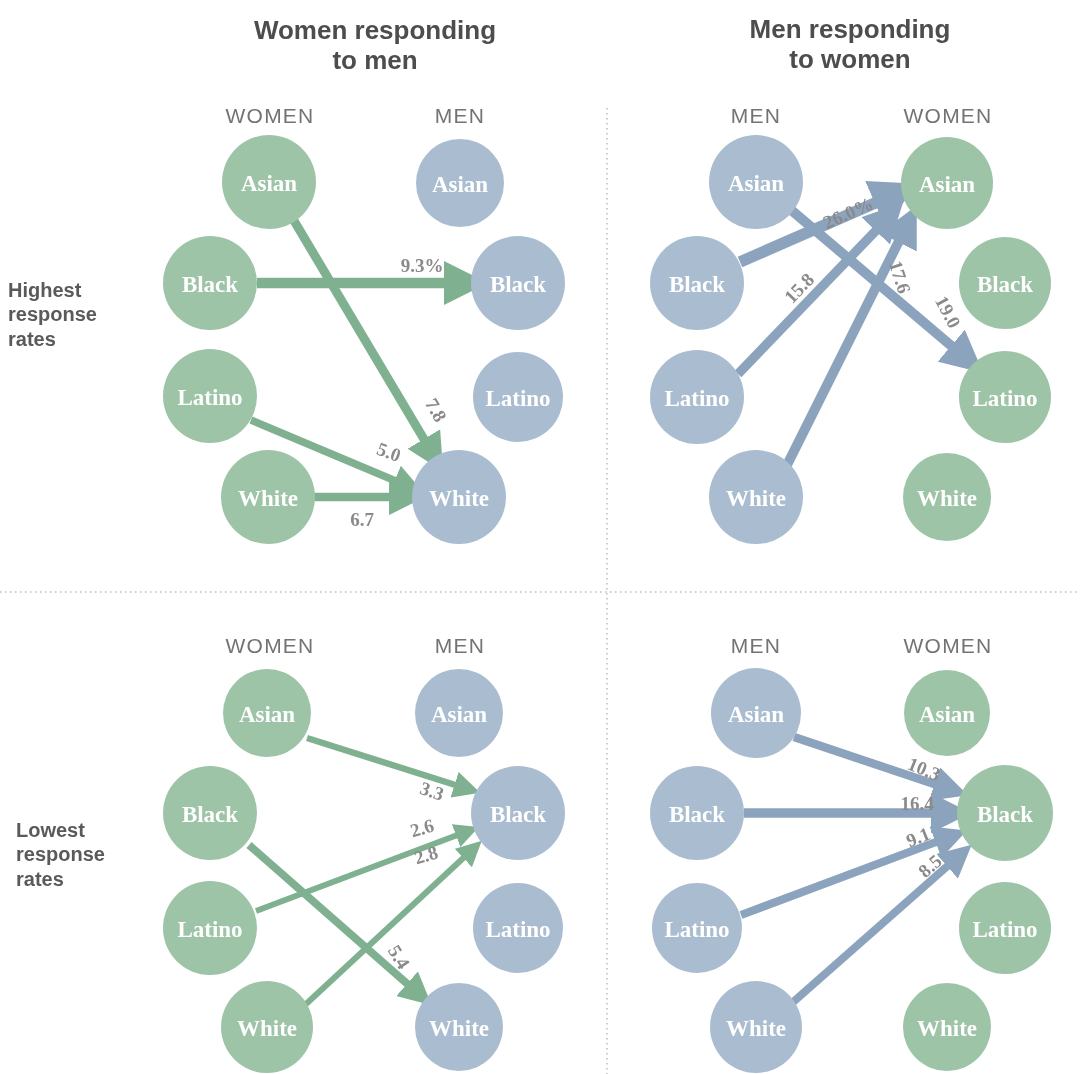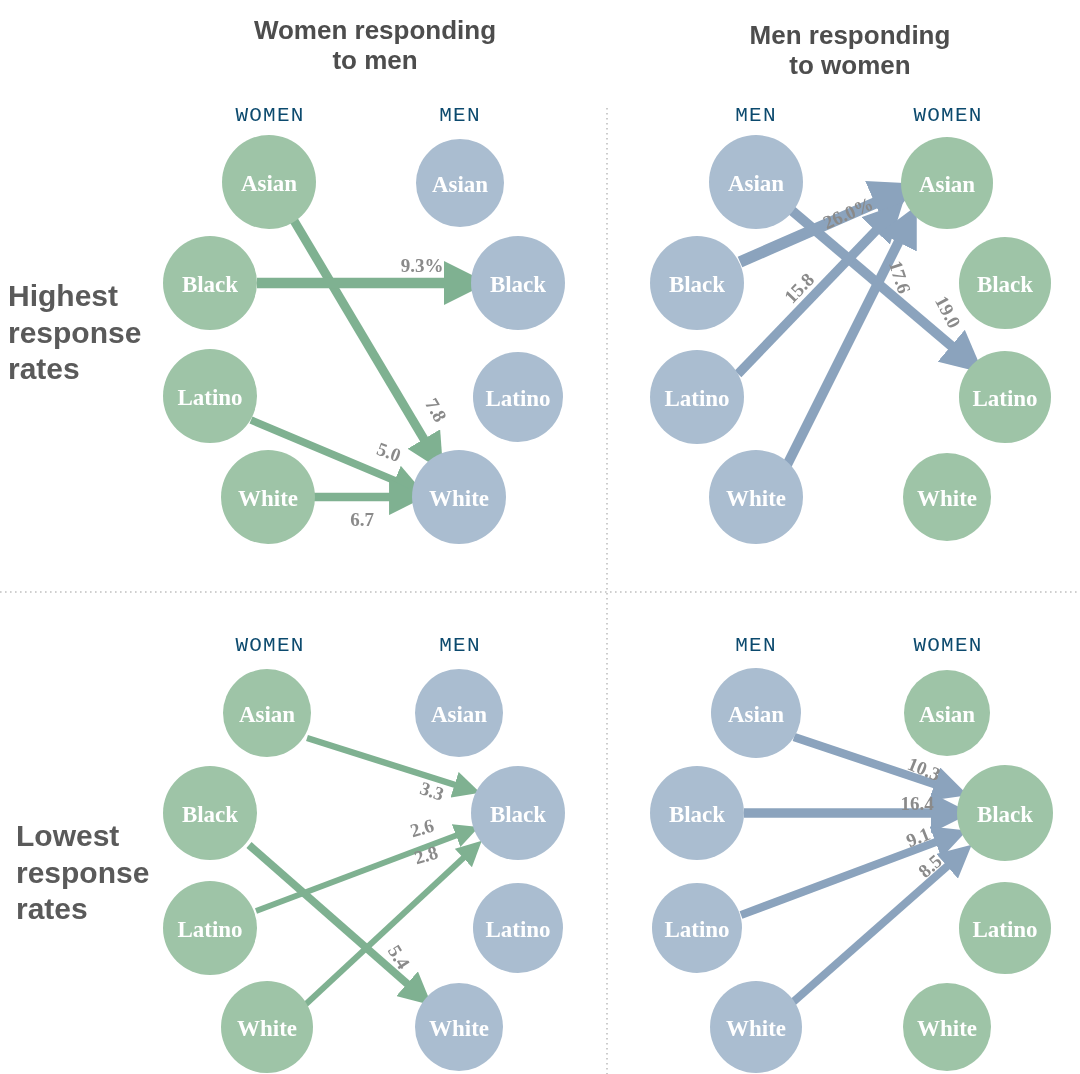--- a/index.html
+++ b/index.html
@@ -3,45 +3,45 @@
 <meta charset="utf-8">
 <style>
   html,body{margin:0;padding:0;background:#ffffff;}
   body{width:1080px;height:1074px;position:relative;overflow:hidden;
        font-family:"Liberation Sans",sans-serif;color:#4a4a4a;}
   .canvas{position:absolute;inset:0;}
   svg.layer{position:absolute;left:0;top:0;width:1080px;height:1074px;}
 
   .col-head{
     position:absolute;text-align:center;
-    font-family:Liberation Mono, monospace;
-    font-size:21px;letter-spacing:1.2px;color:#0c4a6e;
+    font-family:Liberation Sans, sans-serif;
+    font-size:21px;letter-spacing:1.2px;color:#737373;
     white-space:nowrap;
   }
   .panel-title{
     position:absolute;text-align:center;
     font-family:"Liberation Sans",sans-serif;
     font-weight:bold;font-size:26px;line-height:1.16;color:#4d4d4d;
     white-space:pre-line;
   }
   .row-label{
     position:absolute;
     font-family:"Liberation Sans",sans-serif;
-    font-weight:bold;font-size:30px;line-height:1.22;color:#5a5a5a;
+    font-weight:bold;font-size:20px;line-height:1.22;color:#5a5a5a;
     white-space:pre-line;
   }
 </style>
 </head>
 <body>
 
 <div class="canvas">
 
   <div class="panel-title" style="left:180px;top:15px;width:390px;">Women responding
 to men</div>
-  <div class="panel-title" style="left:655px;top:20px;width:390px;">Men responding
+  <div class="panel-title" style="left:655px;top:14px;width:390px;">Men responding
 to women</div>
 
   <div class="row-label" style="left:8px;top:278px;width:150px;">Highest
 response
 rates</div>
   <div class="row-label" style="left:16px;top:818px;width:150px;">Lowest
 response
 rates</div>
 
   <div class="col-head" style="left:190px;top:104px;width:160px;">WOMEN</div>

